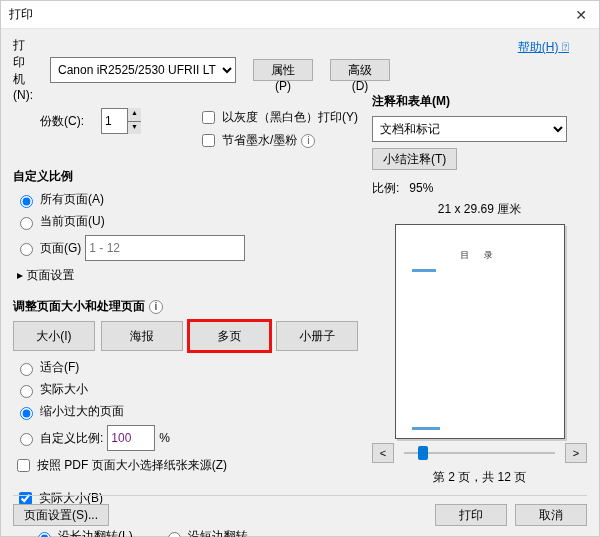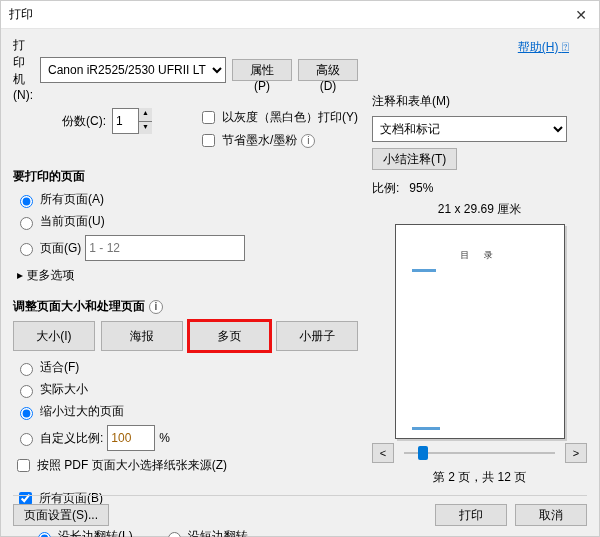--- a/index.html
+++ b/index.html
@@ -4,41 +4,41 @@
 <style>
   * { box-sizing: border-box; font-family: "Microsoft YaHei", "SimSun", sans-serif; }
   body { margin: 0; background: #f0f0f0; font-size: 12px; color: #000; }
   .window { width: 600px; height: 537px; background: #f0f0f0; border: 1px solid #ccc; position: relative; }
   .titlebar { height: 28px; display: flex; align-items: center; padding: 0 8px; background: #fff; border-bottom: 1px solid #e5e5e5; }
   .titlebar .title { flex: 1; font-size: 12px; }
   .titlebar .close { width: 20px; text-align: center; color: #333; cursor: pointer; font-size: 14px; }
   .content { padding: 8px 12px; display: flex; gap: 14px; }
   .left-col { width: 345px; }
   .right-col { flex: 1; }
-  .row { display: flex; align-items: center; gap: 6px; margin-bottom: 6px; }
+  .row { display: flex; align-items: center; gap: 17px; margin-bottom: 6px; }
   label { font-size: 12px; }
   select, input[type=text] { font-size: 12px; padding: 1px 3px; border: 1px solid #7a7a7a; background: #fff; height: 26px; }
   select.printer { width: 198px; }
   .btn { font-size: 12px; padding: 2px 10px; border: 1px solid #adadad; background: #e1e1e1; cursor: pointer; min-width: 60px; height: 22px; }
   .spinner { width: 40px; }
   .help { position: absolute; right: 30px; top: 38px; color: #0066cc; text-decoration: underline; cursor: pointer; }
   .checkbox-row { display: flex; align-items: center; gap: 4px; margin-bottom: 4px; }
   .group { margin-top: 10px; position: relative; padding-top: 4px; }
   .group-title { font-weight: bold; font-size: 12px; margin-bottom: 6px; display: flex; align-items: center; gap: 4px; }
   .radio-row { display: flex; align-items: center; gap: 4px; margin-bottom: 5px; margin-left: 2px; }
   .page-input { width: 160px; background: #f0f0f0; color: #4c1d95; }
   .more-opts { margin-left: 4px; margin-top: 6px; cursor: pointer; }
   .info-icon { display: inline-block; width: 14px; height: 14px; border: 1px solid #888; border-radius: 50%; text-align: center; line-height: 12px; font-size: 10px; color: #555; background: #fff; }
   .tab-row { display: flex; gap: 6px; margin-top: 6px; margin-bottom: 8px; justify-content: center; }
   .tab-btn { flex: 1; height: 30px; border: 1px solid #adadad; background: #e1e1e1; cursor: pointer; font-size: 12px; display:flex; align-items:center; justify-content:center; }
   .tab-btn.highlight { outline: 3px solid #e11; outline-offset: -1px; }
-  .scale-input { width: 48px; background: #f0f0f0; color: #a16207; }
+  .scale-input { width: 48px; background: #f0f0f0; color: #701a75; }
   .subsection { margin-top: 6px; margin-left: 2px; }
   .orientation { margin-top: 6px; }
-  .right-group-title { font-weight: normal; margin-bottom: 6px; }
+  .right-group-title { font-weight: bold; margin-bottom: 6px; }
   .combo { width: 195px; }
   .preview-box { width: 170px; height: 215px; border: 1px solid #555; background: #fff; margin: 6px auto 4px; position: relative; box-shadow: 2px 2px 0 #ccc; }
   .preview-content-header { position: absolute; top: 24px; left: 50%; transform: translateX(-50%); font-size: 9px; color: #333; letter-spacing: 6px; }
   .preview-line1 { position: absolute; left: 16px; top: 44px; width: 24px; height: 3px; background: #5aa0d8; }
   .preview-footer { position: absolute; bottom: 8px; left: 16px; width: 28px; height: 3px; background: #5aa0d8; }
   .nav-row { display: flex; align-items: center; gap: 6px; margin-top: 4px; }
   .nav-btn { width: 22px; height: 20px; border: 1px solid #adadad; background: #e1e1e1; cursor: pointer; font-size: 11px; }
   .slider-wrap { flex: 1; height: 20px; position: relative; }
   .slider-track { position: absolute; left: 4px; right: 4px; top: 9px; height: 2px; background: #c0c0c0; }
   .slider-thumb { position: absolute; top: 3px; left: 18px; width: 10px; height: 14px; background: #0078d7; border-radius: 2px; }
@@ -93,37 +93,37 @@
           </div>
           <div class="checkbox-row">
             <input type="checkbox" style="">
             <label>节省墨水/墨粉</label>
             <span class="info-icon">i</span>
           </div>
         </div>
       </div>
 
       <div class="group">
-        <div class="group-title">要打印的页面</div>
+        <div class="group-title">自定义比例</div>
         <div class="radio-row">
           <input type="radio" name="pg" checked="" style="">
           <label>所有页面(A)</label>
         </div>
         <div class="radio-row">
           <input type="radio" name="pg" style="">
           <label>当前页面(U)</label>
         </div>
         <div class="radio-row">
           <input type="radio" name="pg" style="">
           <label>页面(G)</label>
           <input type="text" class="page-input" placeholder="1 - 12" style="">
         </div>
         <div class="more-opts">
           <span>▸</span>
-          <span>更多选项</span>
+          <span>页面设置</span>
         </div>
       </div>
 
       <div class="group">
         <div class="group-title">
           <span>调整页面大小和处理页面</span>
           <span class="info-icon">i</span>
         </div>
         <div class="tab-row">
           <div class="tab-btn">大小(I)</div>
@@ -151,21 +151,21 @@
         </div>
         <div class="checkbox-row" style="margin-top:4px;">
           <input type="checkbox" style="">
           <label>按照 PDF 页面大小选择纸张来源(Z)</label>
         </div>
       </div>
 
       <div class="subsection" style="margin-top:14px;">
         <div class="checkbox-row">
           <input type="checkbox" checked="" style="">
-          <label>所有页面(B)</label>
+          <label>实际大小(B)</label>
         </div>
         <div class="row indent" style="gap:14px;">
           <span class="radio-row" style="margin:0;">
             <input type="radio" name="dp" checked="" style="">
             <label>沿长边翻转(L)</label>
           </span>
           <span class="radio-row" style="margin:16px;">
             <input type="radio" name="dp" style="">
             <label>沿短边翻转</label>
           </span>

